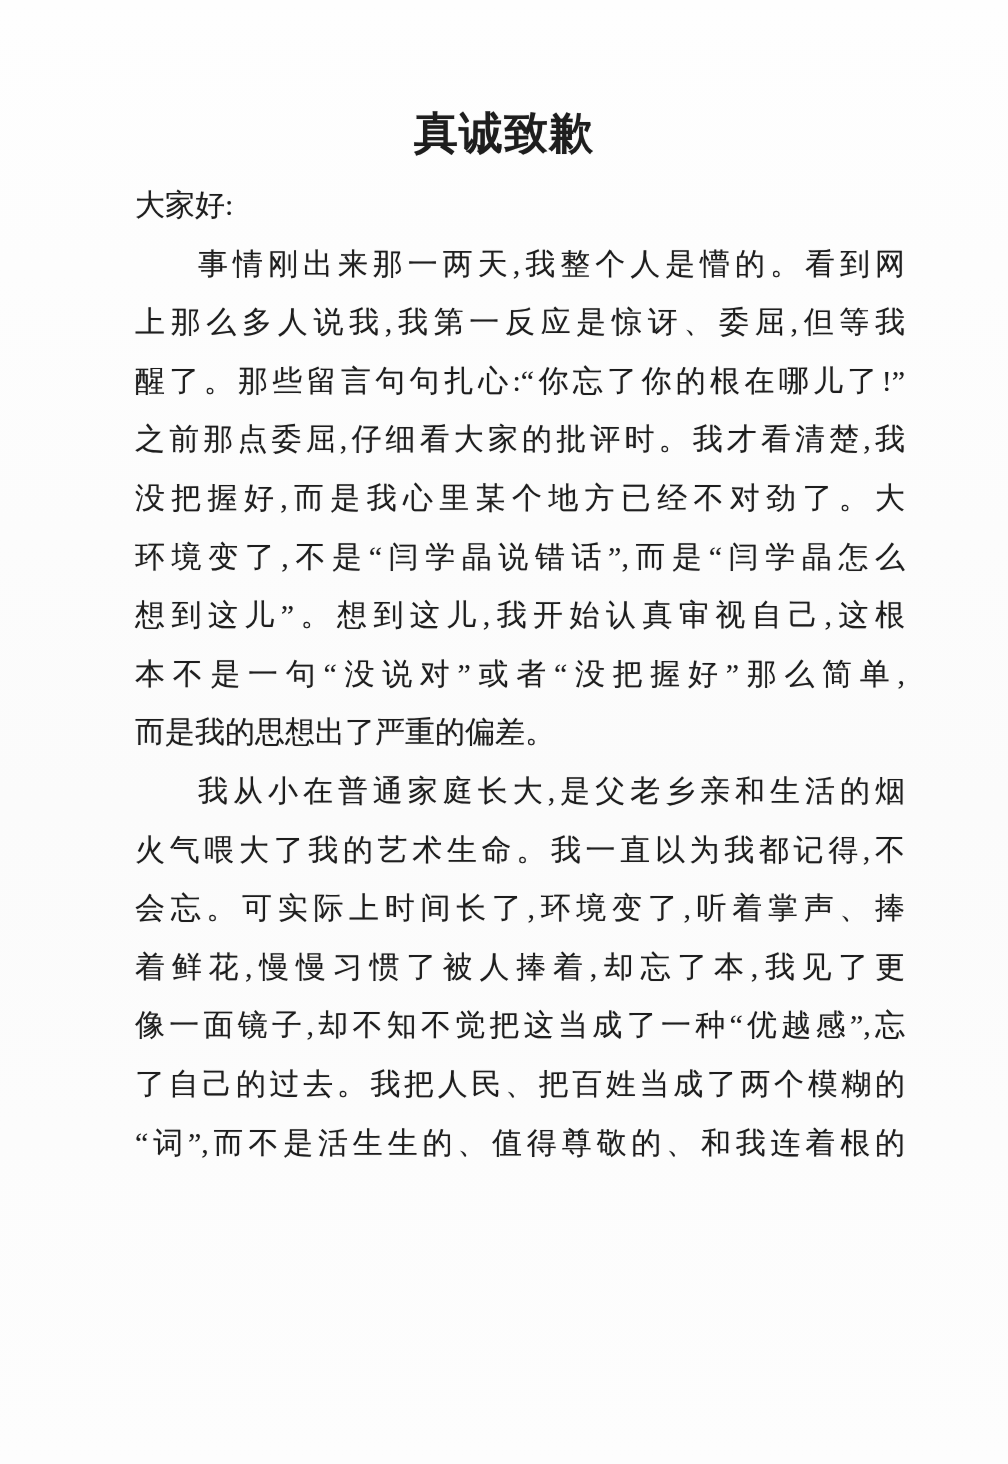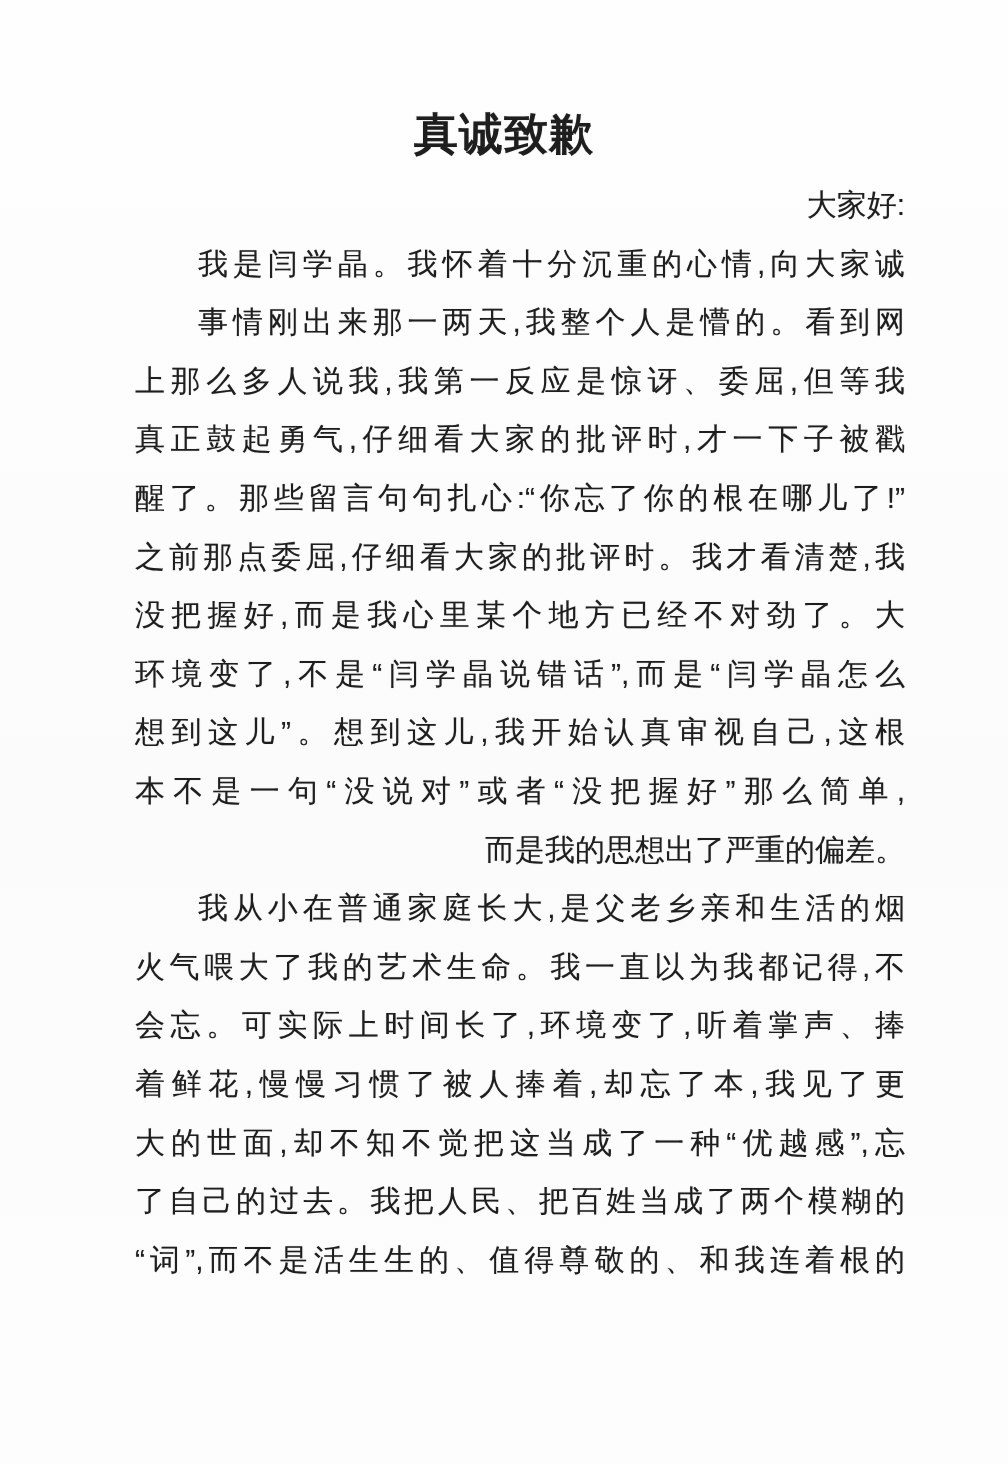--- a/index.html
+++ b/index.html
@@ -11,21 +11,21 @@
     height: 1464px;
     overflow: hidden;
     background: #fdfdfd;
   }
   .page {
     position: relative;
     width: 1008px;
     height: 1464px;
     background: linear-gradient(180deg, #fefefe 0%, #fbfbfb 55%, #fdfdfd 100%);
     color: #1e1e1e;
-    font-family: Liberation Sans, sans-serif;
+    font-family: Liberation Serif, serif;
   }
   .title {
     margin: 0;
     padding-top: 104px;
     text-align: center;
     font-size: 44px;
     font-weight: 700;
     line-height: 60px;
     letter-spacing: 1px;
     text-shadow: 0 0 1px rgba(0,0,0,0.35);
@@ -41,42 +41,40 @@
     text-shadow: 0 0 1px rgba(0,0,0,0.30);
   }
   .line.justify {
     text-align: justify;
     text-align-last: justify;
   }
   .line.indent {
     text-indent: 63px;
   }
   .line.plain {
-    text-align: right;
+    text-align: left;
   }
 </style>
 </head>
 <body>
 
 <div class="page">
   <h1 class="title">真诚致歉</h1>
   <div class="letter-body">
     <div class="line plain">大家好:</div>
-    <div class="line indent justify">我是闫学晶。我怀着十分沉重的心情,向大家诚</div>
     <div class="line indent justify">事情刚出来那一两天,我整个人是懵的。看到网</div>
     <div class="line justify">上那么多人说我,我第一反应是惊讶、委屈,但等我</div>
-    <div class="line justify">真正鼓起勇气,仔细看大家的批评时,才一下子被戳</div>
     <div class="line justify">醒了。那些留言句句扎心:“你忘了你的根在哪儿了!”</div>
     <div class="line justify">之前那点委屈,仔细看大家的批评时。我才看清楚,我</div>
     <div class="line justify">没把握好,而是我心里某个地方已经不对劲了。大</div>
     <div class="line justify">环境变了,不是“闫学晶说错话”,而是“闫学晶怎么</div>
     <div class="line justify">想到这儿”。想到这儿,我开始认真审视自己,这根</div>
     <div class="line justify">本不是一句“没说对”或者“没把握好”那么简单,</div>
     <div class="line plain">而是我的思想出了严重的偏差。</div>
     <div class="line indent justify">我从小在普通家庭长大,是父老乡亲和生活的烟</div>
     <div class="line justify">火气喂大了我的艺术生命。我一直以为我都记得,不</div>
     <div class="line justify">会忘。可实际上时间长了,环境变了,听着掌声、捧</div>
     <div class="line justify">着鲜花,慢慢习惯了被人捧着,却忘了本,我见了更</div>
-    <div class="line justify">大的世面,却不知不觉把这当成了一种“优越感”,忘</div>
+    <div class="line justify">像一面镜子,却不知不觉把这当成了一种“优越感”,忘</div>
     <div class="line justify">了自己的过去。我把人民、把百姓当成了两个模糊的</div>
     <div class="line justify">“词”,而不是活生生的、值得尊敬的、和我连着根的</div>
   </div>
 </div>
 
 </body></html>

